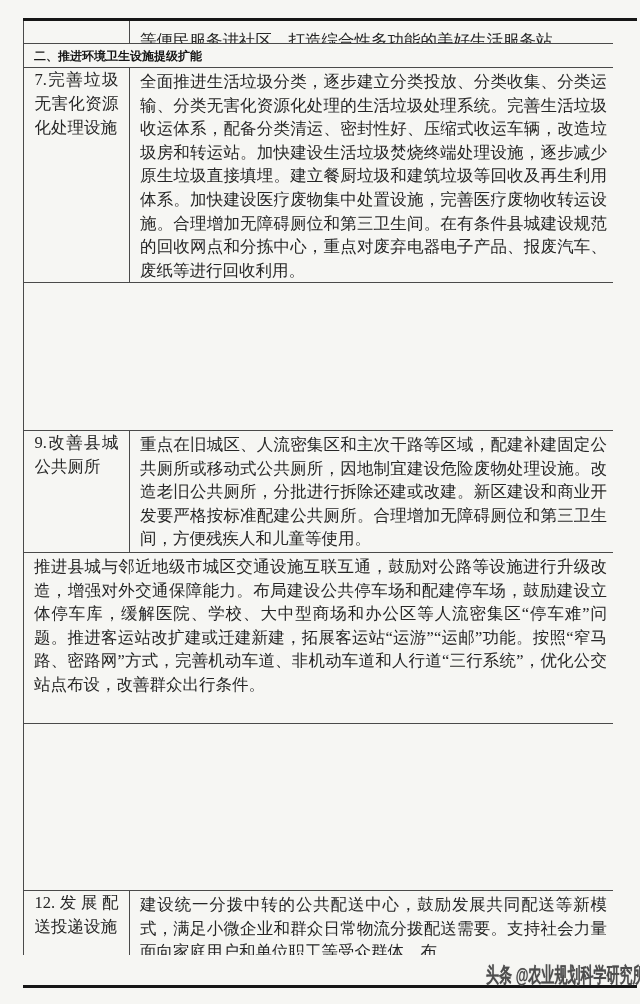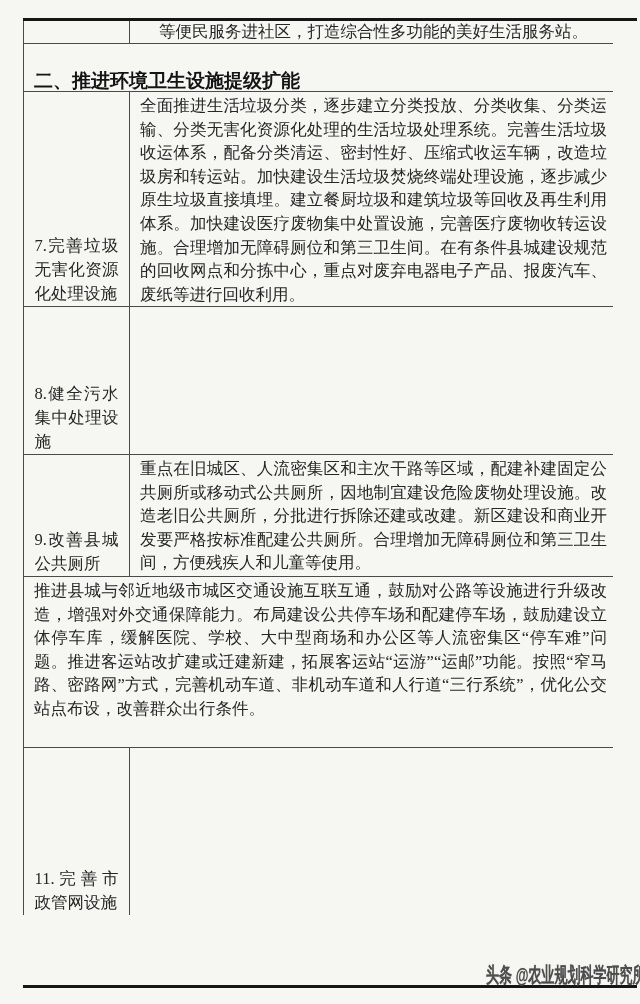--- a/index.html
+++ b/index.html
@@ -24,21 +24,21 @@
     display:flex;
     border-bottom:1px solid #4a4a4a;
     box-sizing:border-box;
     overflow:hidden;
   }
   .row:last-child{border-bottom:none;}
   .label-cell{
     width:106px;flex:0 0 106px;
     border-right:1px solid #4a4a4a;
     box-sizing:border-box;
-    display:flex;align-items:flex-end;justify-content:center;
+    display:flex;align-items:flex-start;justify-content:center;
     overflow:hidden;
   }
   .label-inner{
     width:84px;
     font-size:16.5px;line-height:24px;
     color:#262626;
     text-align:justify;
     overflow:hidden;
   }
   .text-cell{
@@ -48,36 +48,35 @@
     font-size:16.5px;line-height:23.6px;
     color:#262626;
     text-align:justify;
     overflow:hidden;
   }
   .section-row{
     display:block;
     font-family:"Liberation Sans","DejaVu Sans",sans-serif;
     font-weight:bold;
     color:#141414;
-    font-size:19px;
+    font-size:12px;
     padding:2px 0 0 10px;
     box-sizing:border-box;
     overflow:hidden;
-    margin-top:24px;
   }
   .h-cont{height:23px;}
   .h-sec2{height:24px;line-height:21px;}
   .h-r7{height:215px;}
   .h-r8{height:148px;}
   .h-r9{height:122px;}
   .h-sec3{height:27px;line-height:24px;}
   .h-r10{height:171px;}
   .h-r11{height:167px;}
   .h-r12{height:64px;}
-  .cont-text{line-height:21px;padding-top:0;text-align:center;}
+  .cont-text{line-height:21px;padding-top:9px;text-align:left;}
   .watermark{
     position:absolute;
     top:961px;left:486px;width:232px;
     font-family:"Liberation Sans","DejaVu Sans",sans-serif;
     font-weight:bold;
     font-size:21px;
     color:#4d4d4d;
     letter-spacing:0px;
     white-space:nowrap;
     transform:scaleX(0.62);
@@ -102,43 +101,43 @@
     <div class="row section-row h-sec2">二、推进环境卫生设施提级扩能</div>
 
     <div class="row h-r7">
       <div class="label-cell">
         <div class="label-inner">7.完善垃圾无害化资源化处理设施</div>
       </div>
       <div class="text-cell">全面推进生活垃圾分类，逐步建立分类投放、分类收集、分类运输、分类无害化资源化处理的生活垃圾处理系统。完善生活垃圾收运体系，配备分类清运、密封性好、压缩式收运车辆，改造垃圾房和转运站。加快建设生活垃圾焚烧终端处理设施，逐步减少原生垃圾直接填埋。建立餐厨垃圾和建筑垃圾等回收及再生利用体系。加快建设医疗废物集中处置设施，完善医疗废物收转运设施。合理增加无障碍厕位和第三卫生间。在有条件县城建设规范的回收网点和分拣中心，重点对废弃电器电子产品、报废汽车、废纸等进行回收利用。</div>
     </div>
 
     <div class="row h-r8">
-      <div class="label-cell">
-        <div class="label-inner">8.健全污水集中处理设施</div>
-      </div>
     </div>
 
     <div class="row h-r9">
       <div class="label-cell">
         <div class="label-inner">9.改善县城公共厕所</div>
       </div>
       <div class="text-cell">重点在旧城区、人流密集区和主次干路等区域，配建补建固定公共厕所或移动式公共厕所，因地制宜建设危险废物处理设施。改造老旧公共厕所，分批进行拆除还建或改建。新区建设和商业开发要严格按标准配建公共厕所。合理增加无障碍厕位和第三卫生间，方便残疾人和儿童等使用。</div>
     </div>
 
 
     <div class="row h-r10">
       <div class="text-cell">推进县城与邻近地级市城区交通设施互联互通，鼓励对公路等设施进行升级改造，增强对外交通保障能力。布局建设公共停车场和配建停车场，鼓励建设立体停车库，缓解医院、学校、大中型商场和办公区等人流密集区“停车难”问题。推进客运站改扩建或迁建新建，拓展客运站“运游”“运邮”功能。按照“窄马路、密路网”方式，完善机动车道、非机动车道和人行道“三行系统”，优化公交站点布设，改善群众出行条件。</div>
     </div>
 
     <div class="row h-r11">
-      <div class="label-cell">
-        <div class="label-inner">11.完善市政管网设施</div>
-      </div>
     </div>
 
+    <div class="row h-r12">
+      <div class="label-cell">
+        <div class="label-inner">12.发展配送投递设施</div>
+      </div>
+      <div class="text-cell">建设统一分拨中转的公共配送中心，鼓励发展共同配送等新模式，满足小微企业和群众日常物流分拨配送需要。支持社会力量面向家庭用户和单位职工等受众群体，布</div>
+    </div>
 
   </div>
 
   <div class="rule-thick" style="top:985px"></div>
 
   <div class="watermark">头条 @农业规划科学研究所</div>
 
 </div>
 
 </body></html>

